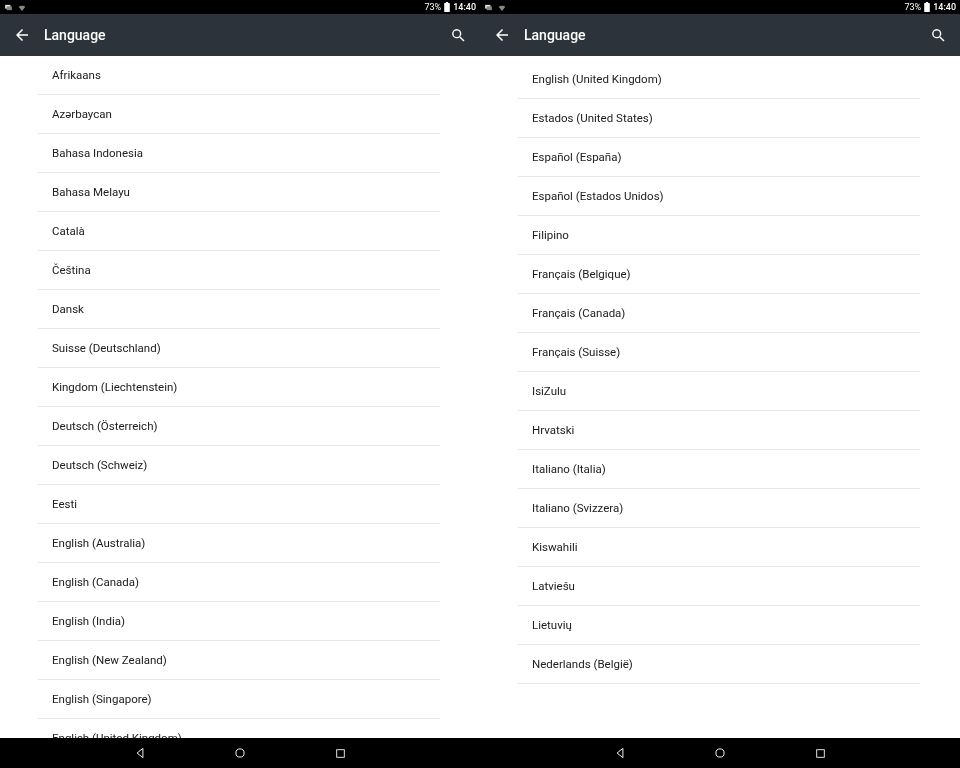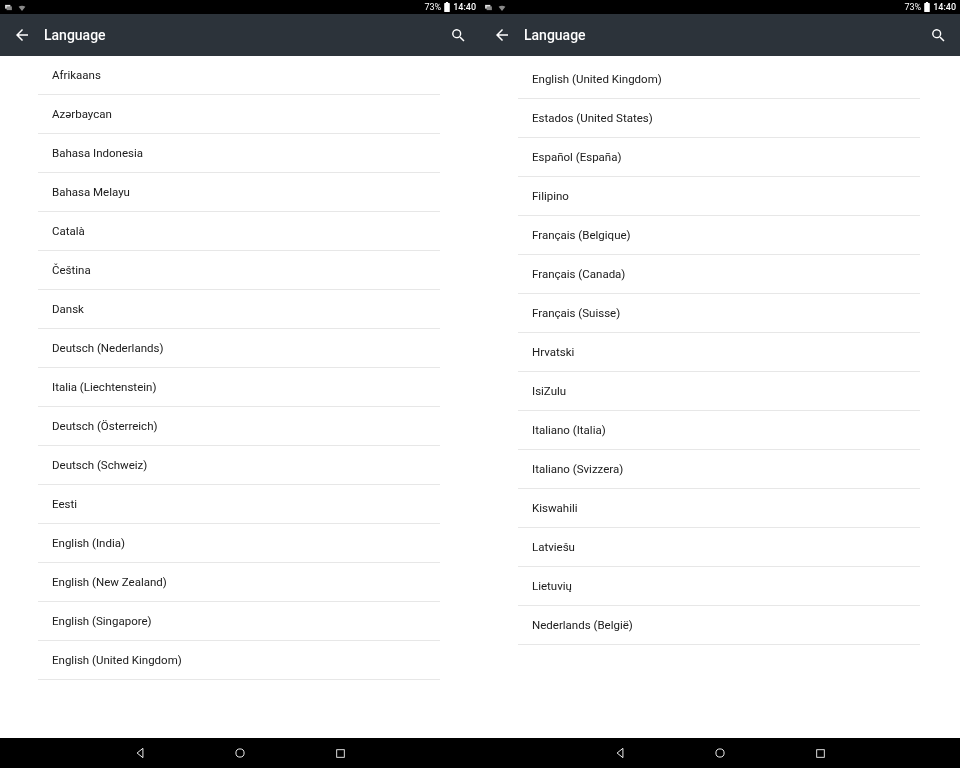--- a/index.html
+++ b/index.html
@@ -100,33 +100,39 @@
         <div class="row">
           <span>Català</span>
         </div>
         <div class="row">
           <span>Čeština</span>
         </div>
         <div class="row">
           <span>Dansk</span>
         </div>
         <div class="row">
-          <span>Deutsch (Nederlands)</span>
-        </div>
-        <div class="row">
-          <span>Italia (Liechtenstein)</span>
+          <span>Suisse (Deutschland)</span>
+        </div>
+        <div class="row">
+          <span>Kingdom (Liechtenstein)</span>
         </div>
         <div class="row">
           <span>Deutsch (Österreich)</span>
         </div>
         <div class="row">
           <span>Deutsch (Schweiz)</span>
         </div>
         <div class="row">
           <span>Eesti</span>
+        </div>
+        <div class="row">
+          <span>English (Australia)</span>
+        </div>
+        <div class="row">
+          <span>English (Canada)</span>
         </div>
         <div class="row">
           <span>English (India)</span>
         </div>
         <div class="row">
           <span>English (New Zealand)</span>
         </div>
         <div class="row">
           <span>English (Singapore)</span>
         </div>
@@ -209,36 +215,39 @@
         <div class="row">
           <span>English (United Kingdom)</span>
         </div>
         <div class="row">
           <span>Estados (United States)</span>
         </div>
         <div class="row">
           <span>Español (España)</span>
         </div>
         <div class="row">
+          <span>Español (Estados Unidos)</span>
+        </div>
+        <div class="row">
           <span>Filipino</span>
         </div>
         <div class="row">
           <span>Français (Belgique)</span>
         </div>
         <div class="row">
           <span>Français (Canada)</span>
         </div>
         <div class="row">
           <span>Français (Suisse)</span>
         </div>
         <div class="row">
+          <span>IsiZulu</span>
+        </div>
+        <div class="row">
           <span>Hrvatski</span>
-        </div>
-        <div class="row">
-          <span>IsiZulu</span>
         </div>
         <div class="row">
           <span>Italiano (Italia)</span>
         </div>
         <div class="row">
           <span>Italiano (Svizzera)</span>
         </div>
         <div class="row">
           <span>Kiswahili</span>
         </div>

